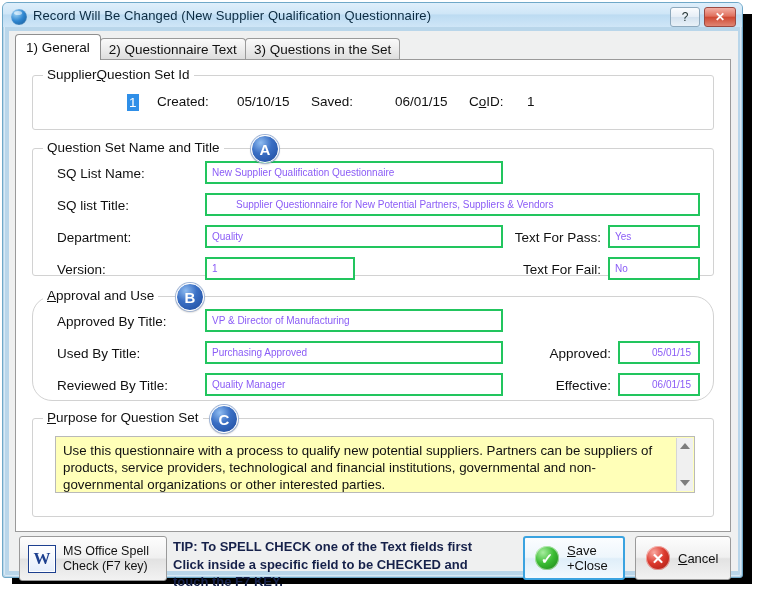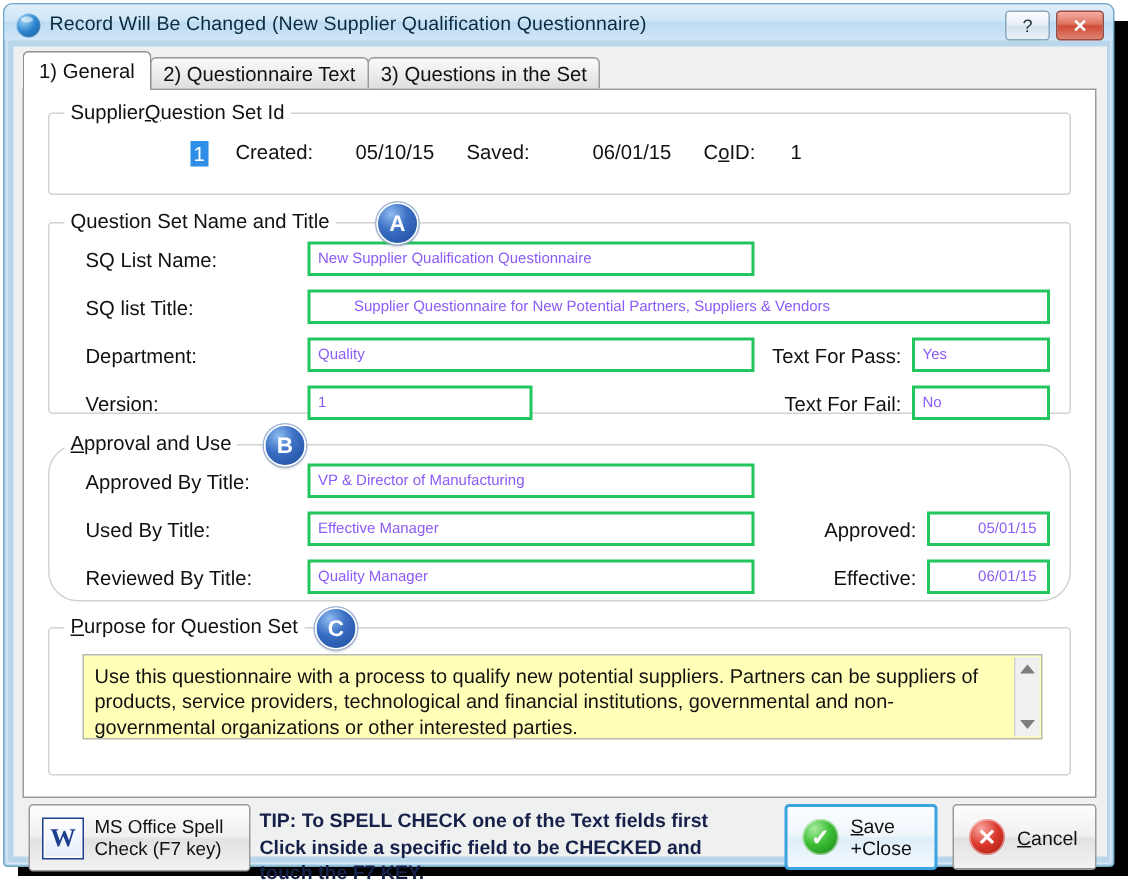--- a/index.html
+++ b/index.html
@@ -399,21 +399,21 @@
         </div>
 
         <div class="group" style="left:16px; top:236px; width:682px; height:105px;border-radius:20px;">
           <div class="glabel"><span class="ul">A</span><span>pproval and Use</span></div>
           <div class="badge" style="left:143px; top:-14px;">B</div>
 
           <div class="lab" style="left:24px; top:17px;">Approved By Title:</div>
           <div class="inp" style="left:172px; top:12px; width:298px;">VP &amp; Director of Manufacturing</div>
 
           <div class="lab" style="left:24px; top:49px;">Used By Title:</div>
-          <div class="inp" style="left:172px; top:44px; width:298px;">Effective Manager</div>
+          <div class="inp" style="left:172px; top:44px; width:298px;">Purchasing Approved</div>
 
           <div class="lab" style="left:24px; top:81px;">Reviewed By Title:</div>
           <div class="inp" style="left:172px; top:76px; width:298px;">Quality Manager</div>
 
           <div class="lab right" style="left:490px; top:49px; width:88px;">Approved:</div>
           <div class="inp ralign" style="left:585px; top:44px; width:82px;">05/01/15</div>
 
           <div class="lab right" style="left:490px; top:81px; width:88px;">Effective:</div>
           <div class="inp ralign" style="left:585px; top:76px; width:82px;">06/01/15</div>
         </div>

